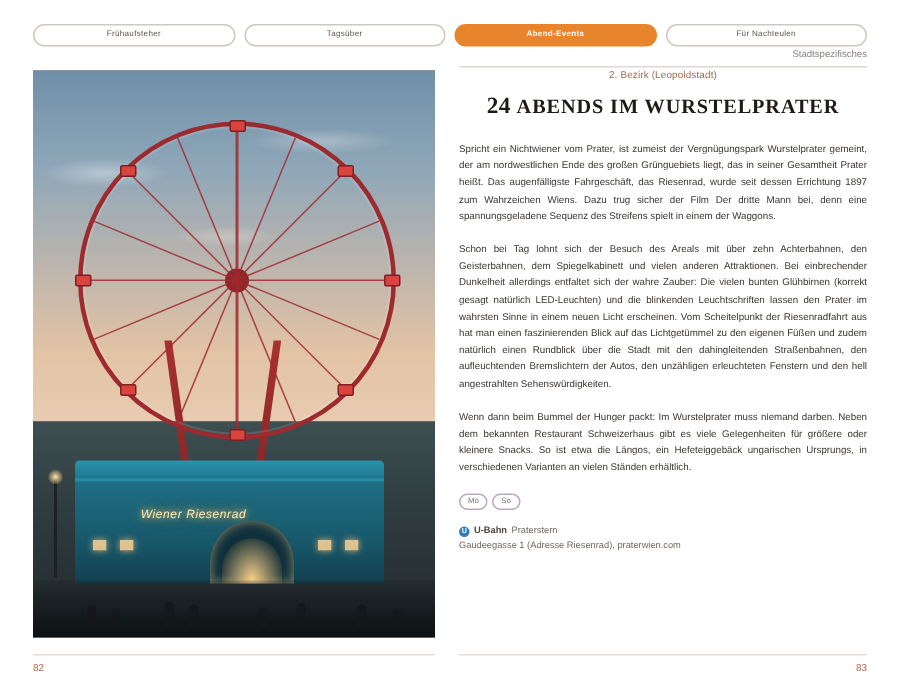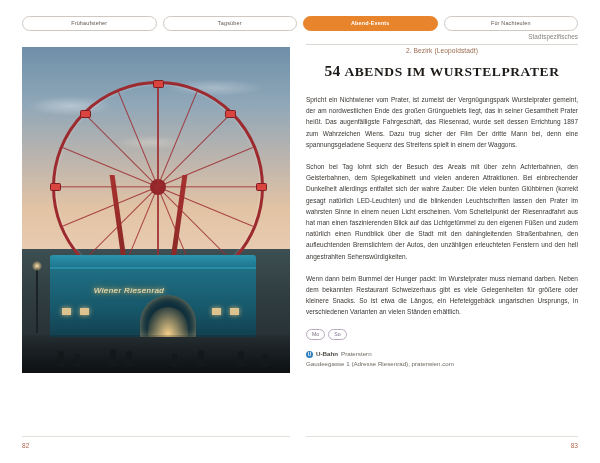--- a/index.html
+++ b/index.html
@@ -65,21 +65,21 @@
     height: 0.8px;
     background: #ddd7d1;
   }
 
   
   .photo-wrap {
     position: absolute;
     left: 22px;
     top: 47px;
     width: 268px;
-    height: 326px;
+    height: 378px;
     overflow: hidden;
     background: #2b3a44;
   }
   .photo {
     position: absolute;
     inset: 0;
     overflow: hidden;
   }
   
   .sky {
@@ -373,21 +373,21 @@
       <div class="person" style="left:150px; height:14px"></div>
       <div class="person" style="left:176px; height:17px"></div>
       <div class="person" style="left:216px"></div>
       <div class="person" style="left:240px; height:13px"></div>
     </div>
   </div>
 
   <div class="col">
     <div class="kicker">2. Bezirk (Leopoldstadt)</div>
     <h1 class="title">
-      <span class="num">54</span><span class="txt">ABENDS IM WURSTELPRATER</span>
+      <span class="num">24</span><span class="txt">ABENDS IM WURSTELPRATER</span>
     </h1>
 
     <p class="body">Spricht ein Nichtwiener vom Prater, ist zumeist der Vergnügungspark Wurstelprater gemeint, der am nordwestlichen Ende des großen Grünguebiets liegt, das in seiner Gesamtheit Prater heißt. Das augenfälligste Fahrgeschäft, das Riesenrad, wurde seit dessen Errichtung 1897 zum Wahrzeichen Wiens. Dazu trug sicher der Film Der dritte Mann bei, denn eine spannungsgeladene Sequenz des Streifens spielt in einem der Waggons.</p>
     <p class="body">Schon bei Tag lohnt sich der Besuch des Areals mit über zehn Achterbahnen, den Geisterbahnen, dem Spiegelkabinett und vielen anderen Attraktionen. Bei einbrechender Dunkelheit allerdings entfaltet sich der wahre Zauber: Die vielen bunten Glühbirnen (korrekt gesagt natürlich LED-Leuchten) und die blinkenden Leuchtschriften lassen den Prater im wahrsten Sinne in einem neuen Licht erscheinen. Vom Scheitelpunkt der Riesenradfahrt aus hat man einen faszinierenden Blick auf das Lichtgetümmel zu den eigenen Füßen und zudem natürlich einen Rundblick über die Stadt mit den dahingleitenden Straßenbahnen, den aufleuchtenden Bremslichtern der Autos, den unzähligen erleuchteten Fenstern und den hell angestrahlten Sehenswürdigkeiten.</p>
     <p class="body">Wenn dann beim Bummel der Hunger packt: Im Wurstelprater muss niemand darben. Neben dem bekannten Restaurant Schweizerhaus gibt es viele Gelegenheiten für größere oder kleinere Snacks. So ist etwa die Längos, ein Hefeteiggebäck ungarischen Ursprungs, in verschiedenen Varianten an vielen Ständen erhältlich.</p>
 
     <div class="badges">
       <span class="badge">Mo</span>
       <span class="badge">So</span>
     </div>

